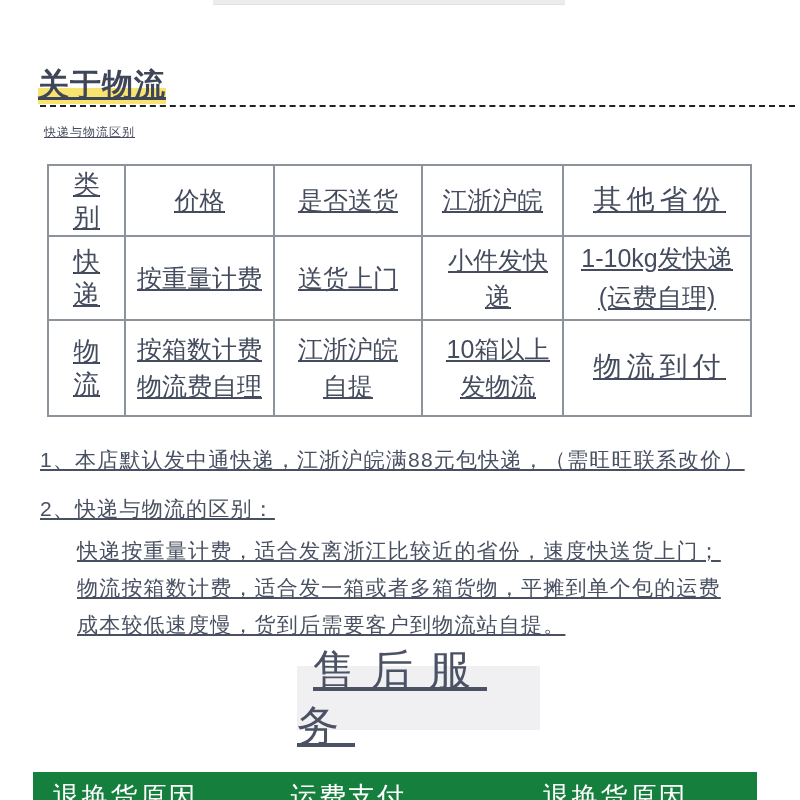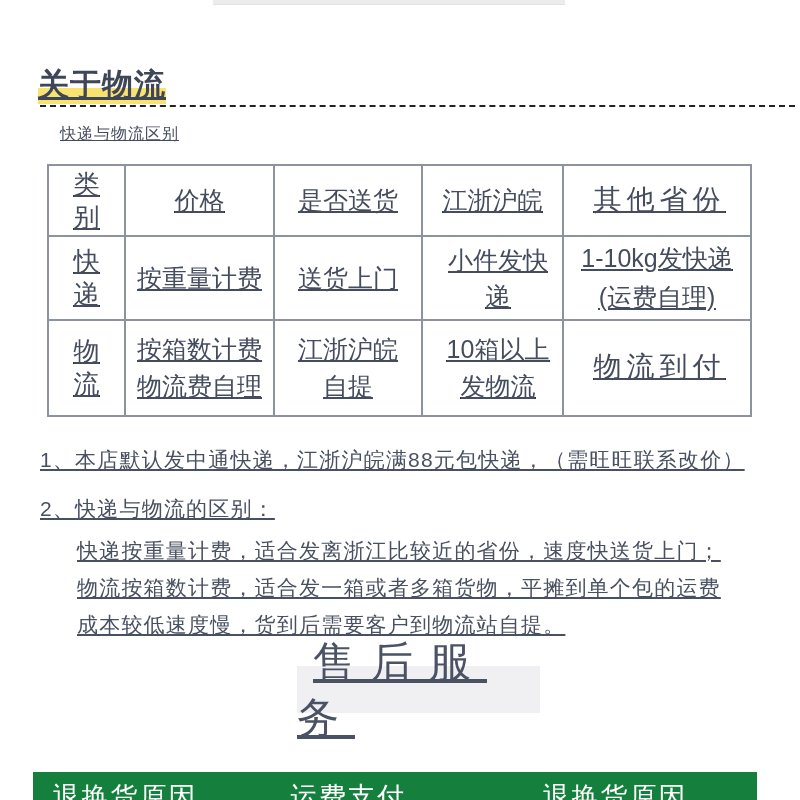--- a/index.html
+++ b/index.html
@@ -22,22 +22,22 @@
   }
   .title-highlight {
     position: absolute; left: 38px; top: 88px; width: 128px; height: 16px;
     background: #f8e270; z-index: 1;
   }
   .dashed-rule {
     position: absolute; left: 40px; right: 5px; top: 105px; height: 0;
     border-top: 2px dashed #222222;
   }
   .sub-label {
-    position: absolute; left: 60px; top: 124px;
-    font-size: 16px; color: #454c5e; letter-spacing: 1px;
+    position: absolute; left: 44px; top: 124px;
+    font-size: 12px; color: #454c5e; letter-spacing: 1px;
   }
   
   table.logistics {
     position: absolute; left: 47px; top: 164px;
     border-collapse: collapse; table-layout: fixed;
   }
   table.logistics td {
     border: 2px solid #8d939d;
     color: #454c5e; font-size: 25px; line-height: 1.45;
     text-align: center; vertical-align: middle;
@@ -55,21 +55,21 @@
     position: absolute; font-size: 21px; color: #495061;
     letter-spacing: 1.2px; white-space: nowrap;
   }
   .note-1 { left: 40px; top: 446px; }
   .note-2 { left: 40px; top: 495px; }
   .note-s1 { left: 77px; top: 537px; }
   .note-s2 { left: 77px; top: 574px; }
   .note-s3 { left: 77px; top: 611px; }
   
   .aftersale {
-    position: absolute; left: 297px; top: 666px; width: 243px; height: 47px;
+    position: absolute; left: 297px; top: 666px; width: 243px; height: 64px;
     background: #f0f0f2; color: #4a5264;
     font-size: 42px; font-weight: 500; letter-spacing: 16px; text-indent: 16px;
     display: flex; align-items: center; justify-content: center;
   }
   
   .bottom-bar {
     position: absolute; left: 33px; top: 772px; width: 724px; height: 28px;
     background: #15803d; overflow: hidden;
   }
   .bottom-bar .tab {

